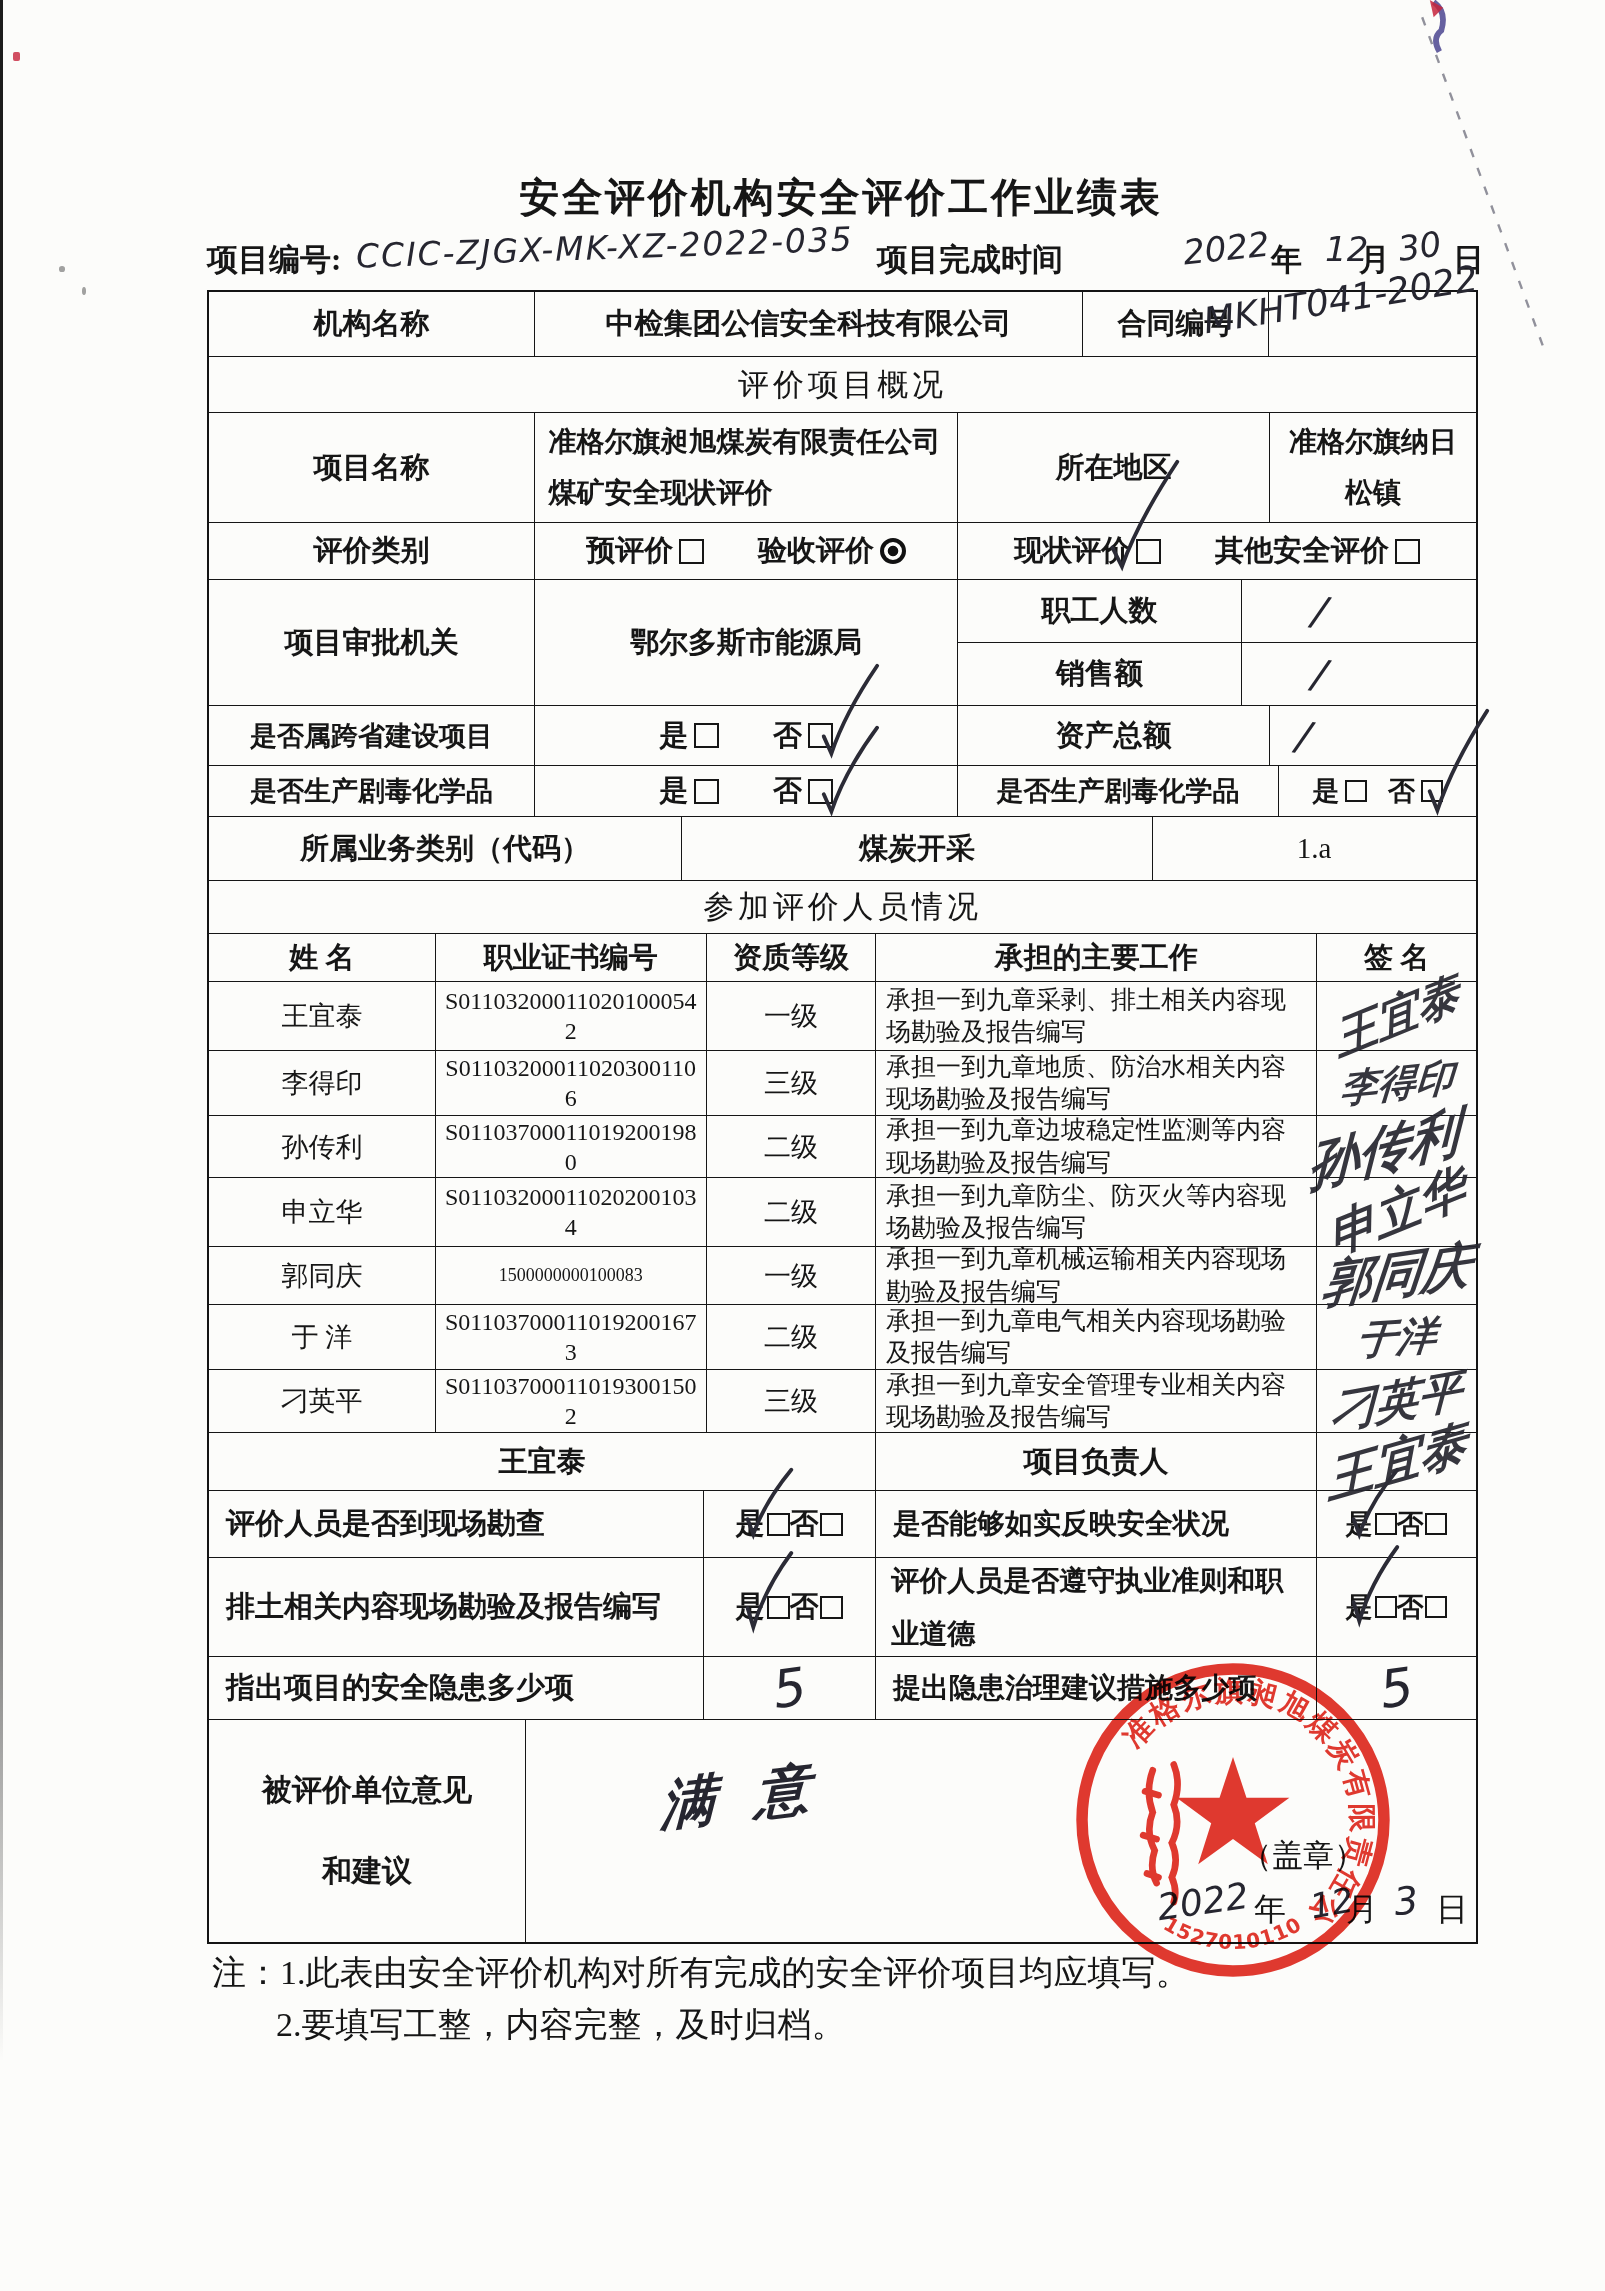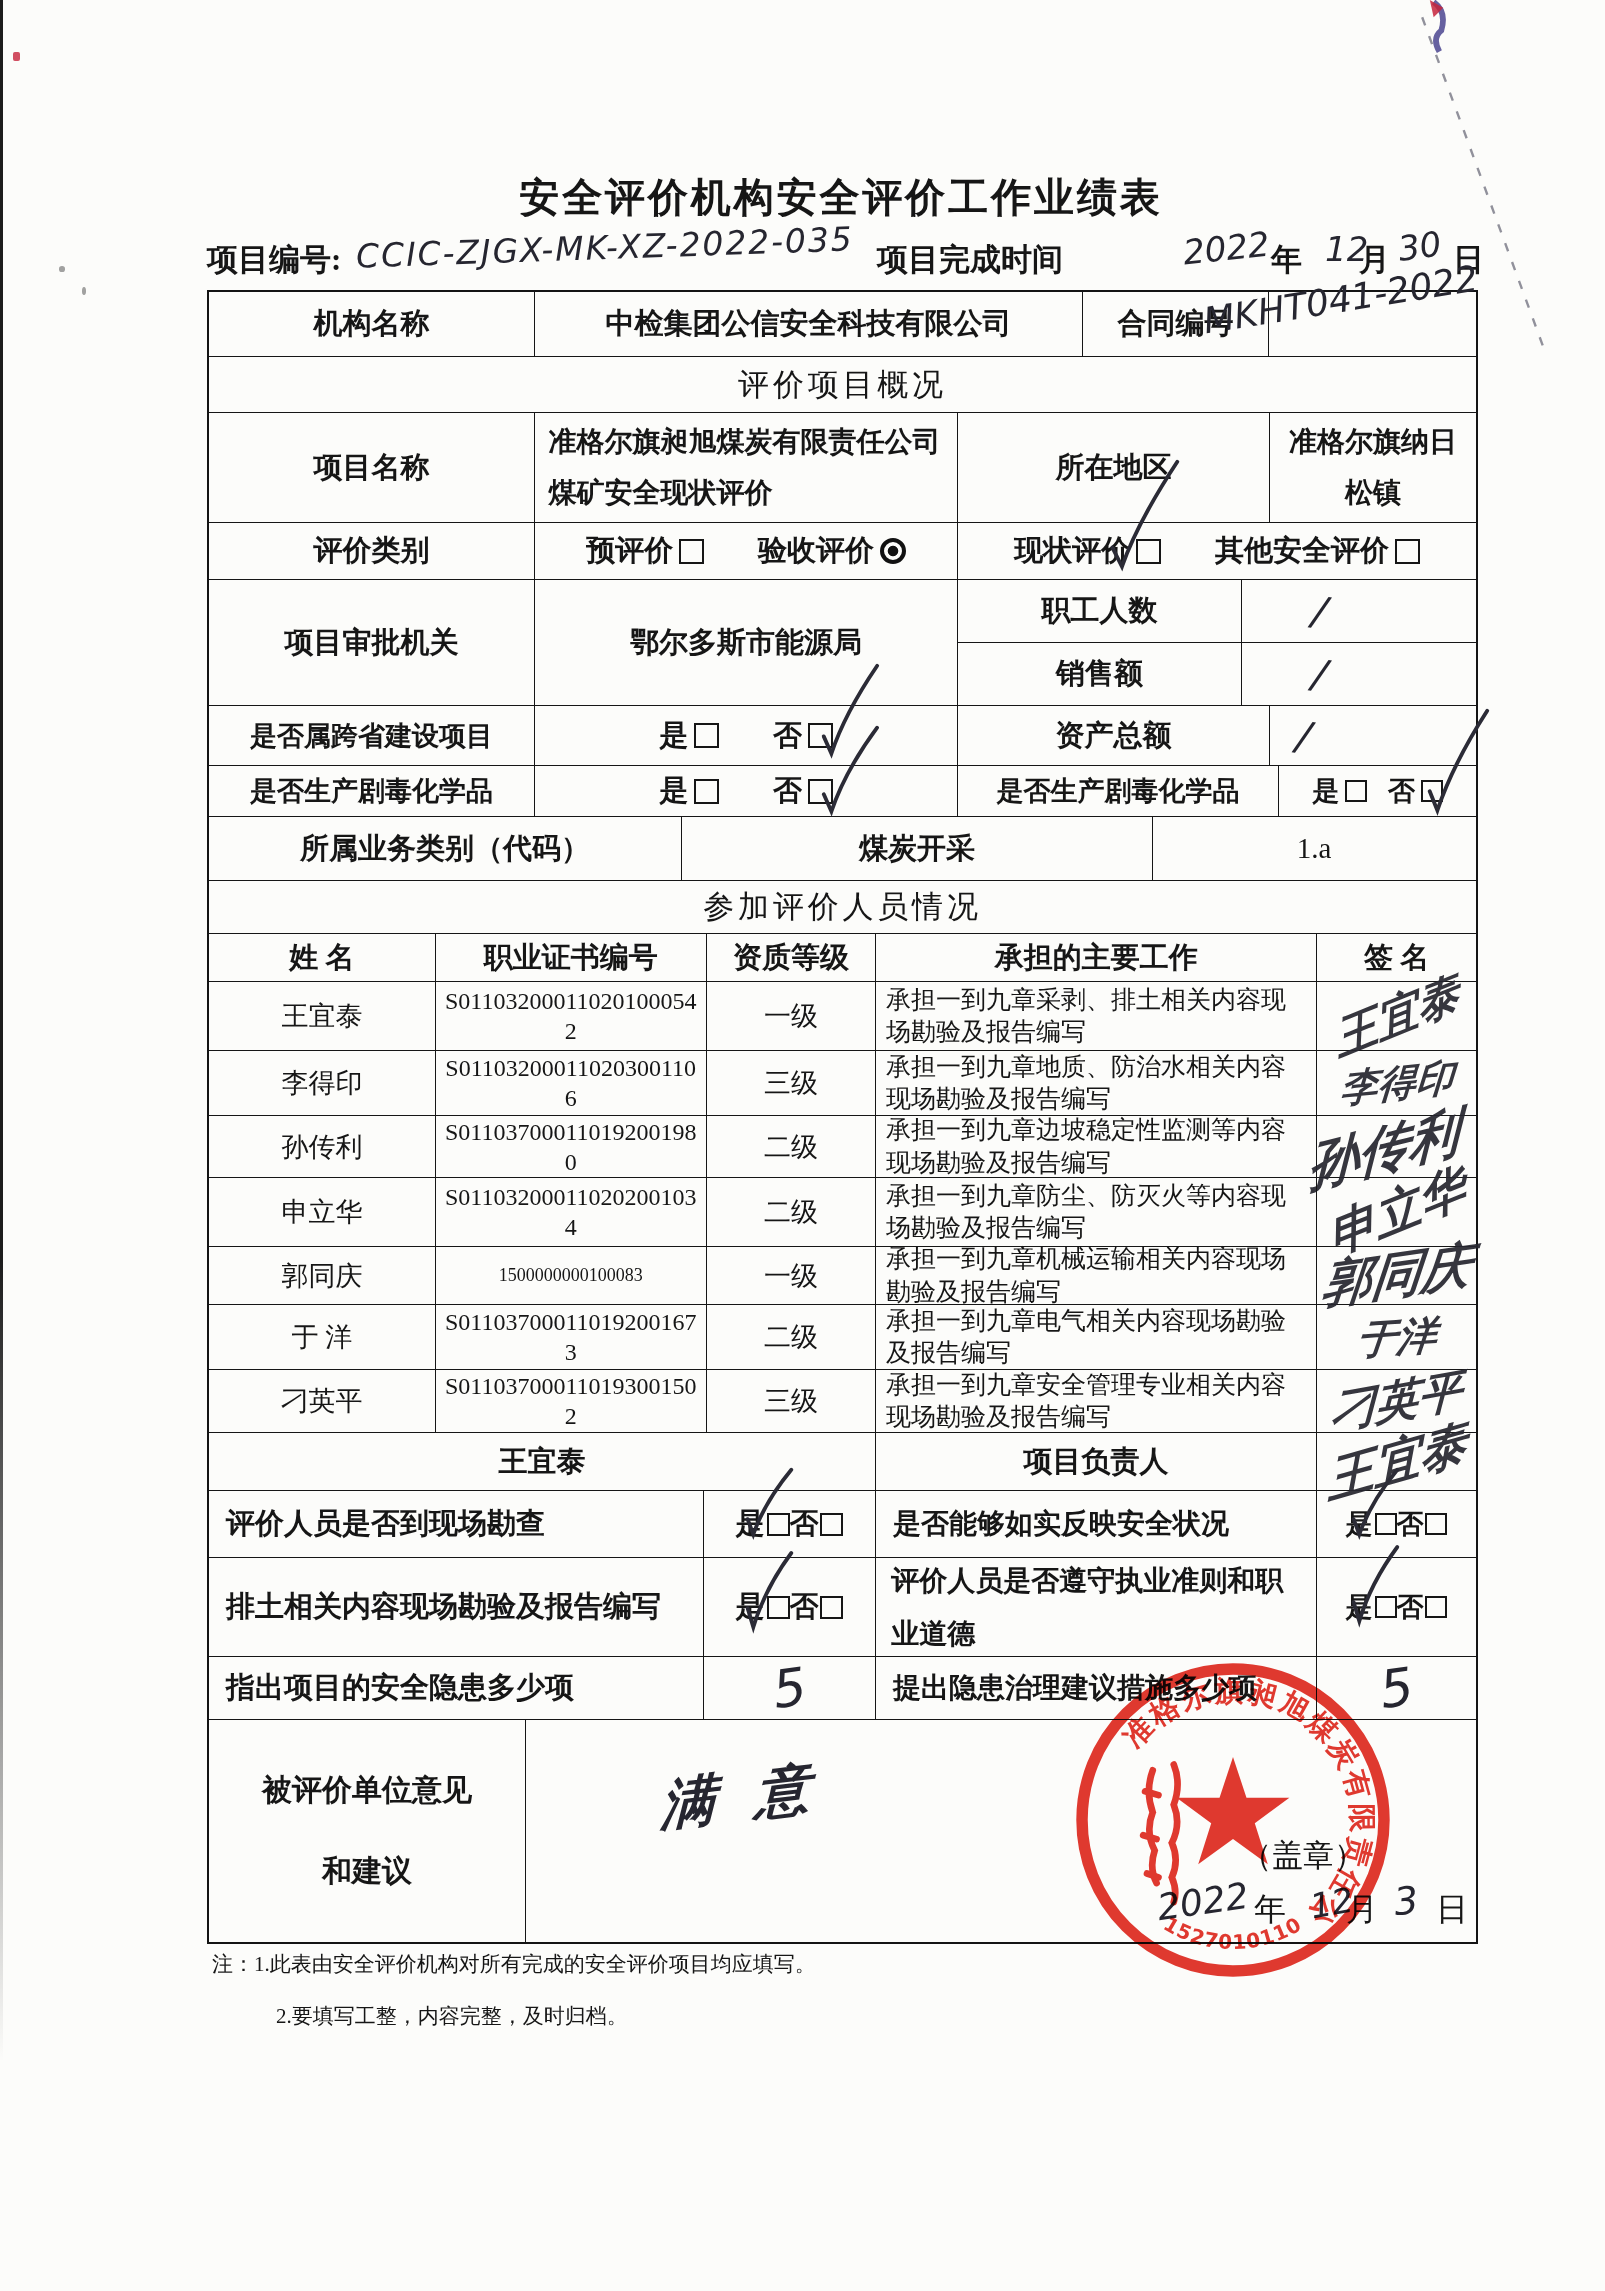--- a/index.html
+++ b/index.html
@@ -65,21 +65,21 @@
   
   .op-label{flex-direction:column;gap:40px;font-size:30px;}
   .manyi{position:absolute;left:134px;top:38px;font-size:55px;letter-spacing:40px;
     transform:rotate(-7deg) skewX(-8deg);font-weight:700;}
   .gaizhang{position:absolute;font-size:31px;z-index:2;}
   .sealdate{position:absolute;font-size:32px;z-index:2;}
   
   .stamp{position:absolute;left:1061px;top:1648px;width:344px;height:344px;z-index:5;
     mix-blend-mode:multiply;opacity:.93;}
   
-  .note{position:absolute;font-size:21px;}
+  .note{position:absolute;font-size:34px;}
 </style>
 </head>
 <body>
 
 <div class="page">
 
   <div class="scan-edge"></div>
   <div class="red-speck" style="left:13.4px;top:52px;width:6.7px;height:8.6px;"></div>
   <div class="speck" style="left:59px;top:266px;width:5.7px;height:5.7px;"></div>
   <div class="speck" style="left:82px;top:287px;width:3.8px;height:7.6px;"></div>

